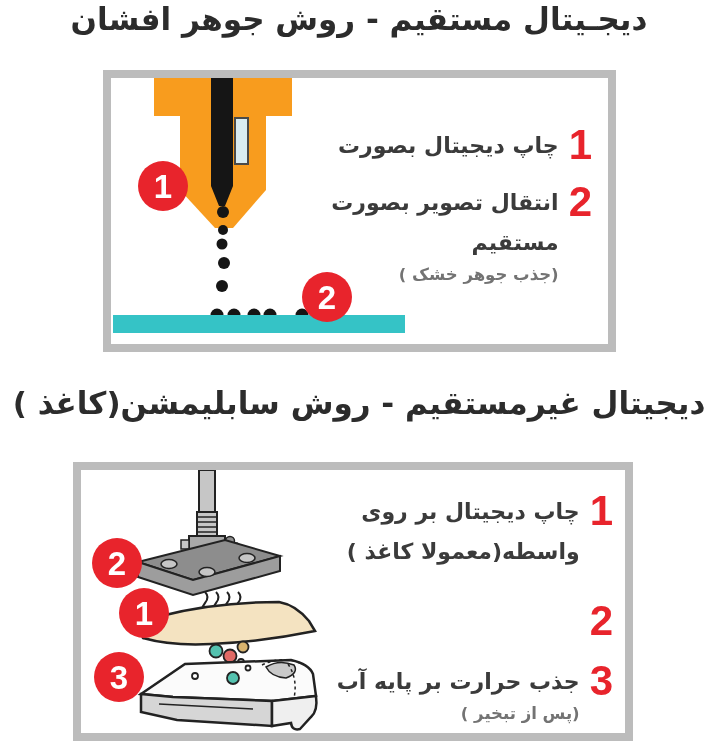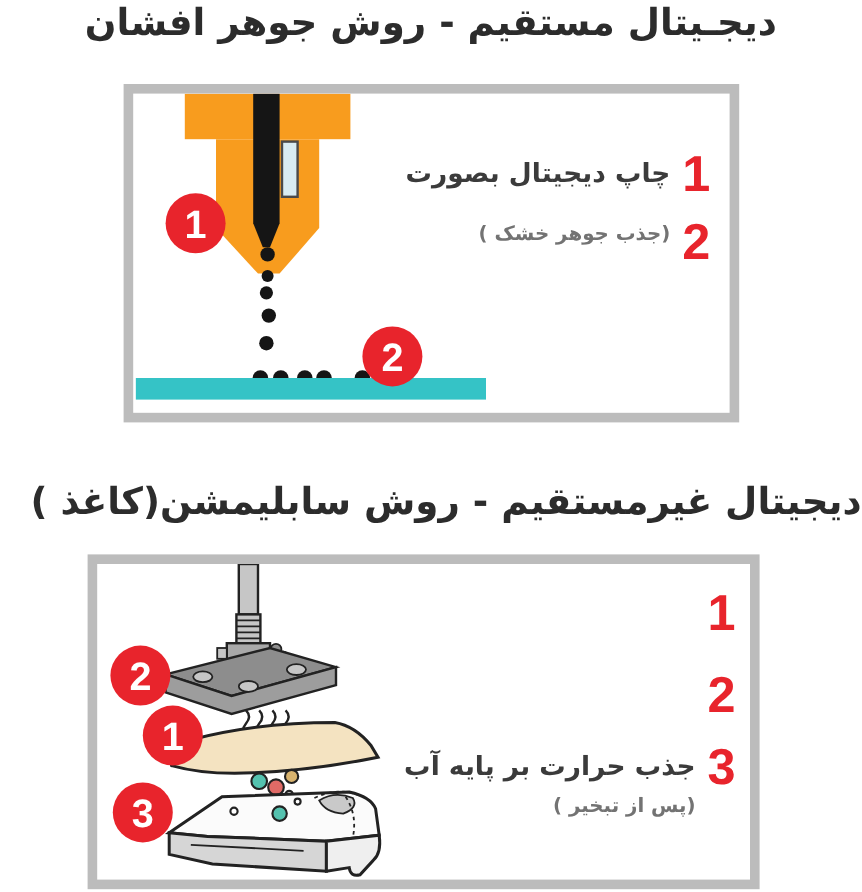--- a/index.html
+++ b/index.html
@@ -10,21 +10,21 @@
     overflow:hidden;
     font-family:"DejaVu Sans", sans-serif;
   }
   .title {
     position:absolute; left:0; width:718px;
     text-align:center; direction:rtl;
     font-weight:bold; font-size:31px; color:#2c2c2c;
     white-space:nowrap; letter-spacing:-0.5px;
   }
   #title1 { top:1px; }
-  #title2 { top:400px;text-align:right; }
+  #title2 { top:385px; }
 
   .panel {
     position:absolute; background:#ffffff;
     border:8px solid #bcbcbc;
     box-shadow: inset 0 0 0 2px #ffffff;
     overflow:hidden;
   }
   #panel1 { left:103px; top:70px;  width:513px; height:282px; }
   #panel2 { left:73px;  top:462px; width:560px; height:279px; }
 
@@ -108,20 +108,21 @@
     <div class="step step1">
       <div class="step-num">1</div>
       <div class="step-lines">
         <div>چاپ دیجیتال بصورت</div>
 
       </div>
     </div>
     <div class="step step2">
       <div class="step-num">2</div>
       <div class="step-lines">
+        <div>انتقال تصویر بصورت مستقیم</div>
         <div class="step-note">(جذب جوهر خشک )</div>
       </div>
     </div>
   </div>
 </div>
 
 <div id="title2" class="title">دیجیتال غیرمستقیم - روش سابلیمشن(کاغذ )</div>
 
 <div id="panel2" class="panel">
 
@@ -192,20 +193,25 @@
     </g>
     <g>
       <circle cx="36" cy="207" r="25" fill="#e8242c"></circle>
       <text class="badge-num" x="36" y="219">3</text>
     </g>
   </svg>
 
   <div class="steps">
     <div class="step step1">
       <div class="step-num">1</div>
+      <div class="step-lines">
+        <div>چاپ دیجیتال بر روی</div>
+        <div>واسطه(معمولا کاغذ )</div>
+
+      </div>
     </div>
     <div class="step step2">
       <div class="step-num">2</div>
     </div>
     <div class="step step3">
       <div class="step-num">3</div>
       <div class="step-lines">
         <div>جذب حرارت بر پایه آب</div>
         <div class="step-note">(پس از تبخیر )</div>
       </div>

